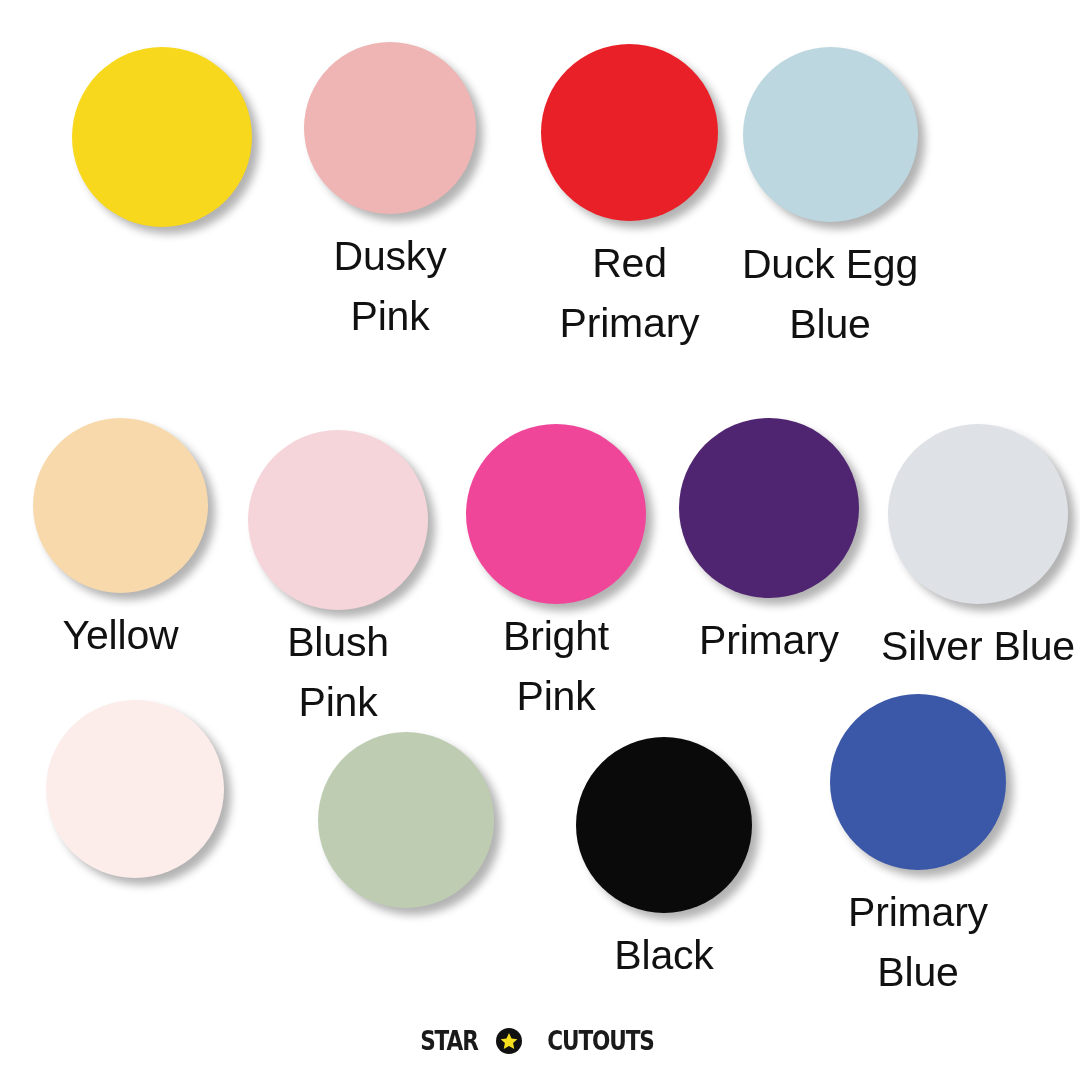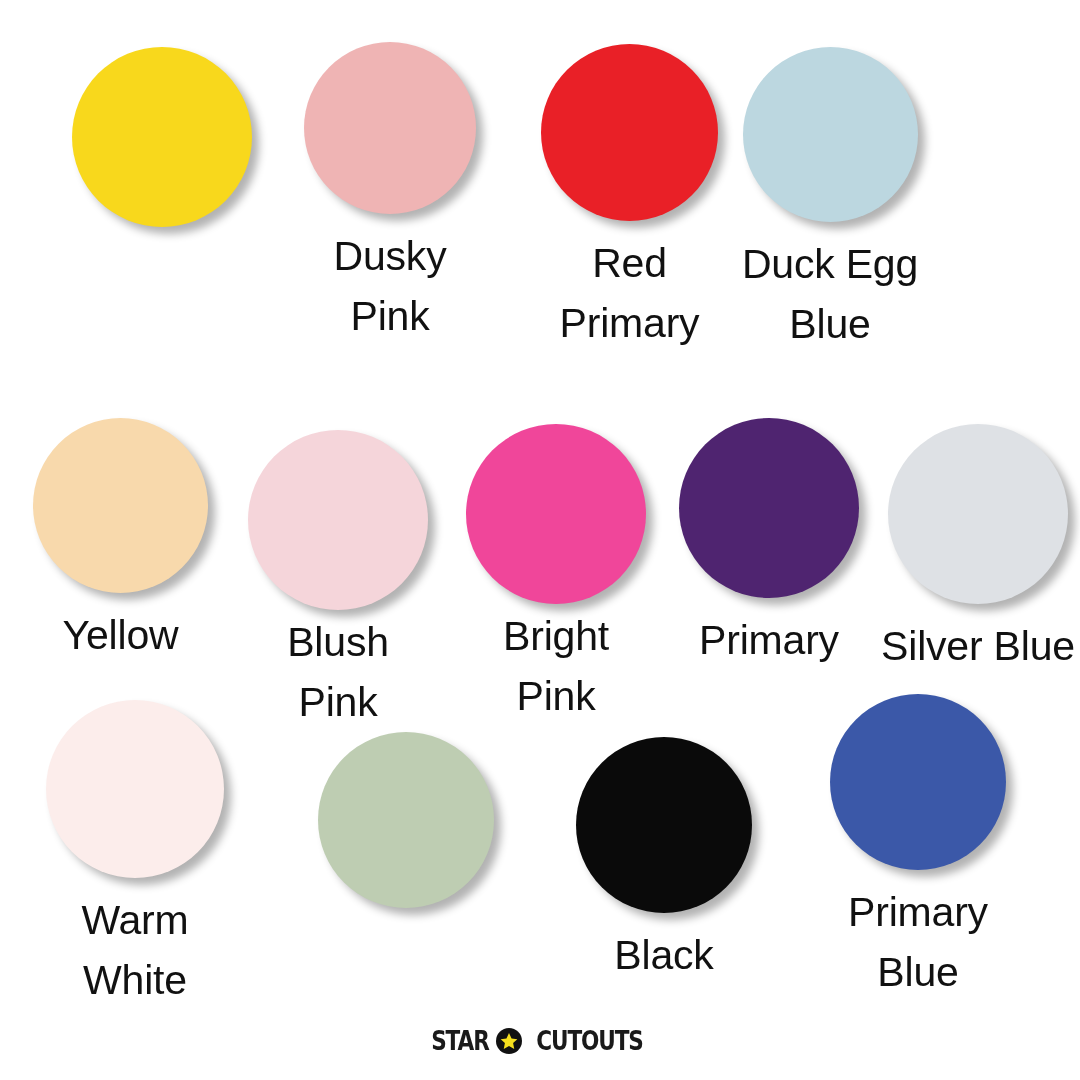--- a/index.html
+++ b/index.html
@@ -44,21 +44,21 @@
 
   
   #logo {
     position: absolute;
     left: 0;
     right: 0;
     bottom: 24px;
     display: flex;
     align-items: center;
     justify-content: center;
-    gap: 0px;
+    gap: 11px;
   }
   .logo-word {
     font-family: "DejaVu Sans", sans-serif;
     font-weight: 700;
     font-size: 27px;
     letter-spacing: -1.4px;
     color: #1a1a1a;
     transform: scaleX(0.80);
     transform-origin: center;
   }
@@ -115,22 +115,20 @@
       <div class="swatch" style="left: 669px; top: 418px; width: 200px;">
         <div class="disc" style="width: 180px; height: 180px; background: rgb(79, 36, 112);"></div>
         <div class="caption" style="margin-top: 12px;">Primary</div>
       </div>
       <div class="swatch" style="left: 858px; top: 424px; width: 240px;">
         <div class="disc" style="width: 180px; height: 180px; background: rgb(222, 225, 229);"></div>
         <div class="caption" style="margin-top: 12px;">Silver Blue</div>
       </div>
       <div class="swatch" style="left: 35px; top: 700px; width: 200px;">
         <div class="disc" style="width: 178px; height: 178px; background: rgb(252, 237, 235);"></div>
-        <div class="caption" style="margin-top: 12px;">Warm
-White</div>
       </div>
       <div class="swatch" style="left: 306px; top: 732px; width: 200px;">
         <div class="disc" style="width: 176px; height: 176px; background: rgb(190, 205, 178);"></div>
       </div>
       <div class="swatch" style="left: 564px; top: 737px; width: 200px;">
         <div class="disc" style="width: 176px; height: 176px; background: rgb(10, 10, 10);"></div>
         <div class="caption" style="margin-top: 12px;">Black</div>
       </div>
       <div class="swatch" style="left: 812px; top: 694px; width: 212px;">
         <div class="disc" style="width: 176px; height: 176px; background: rgb(59, 88, 168);"></div>

